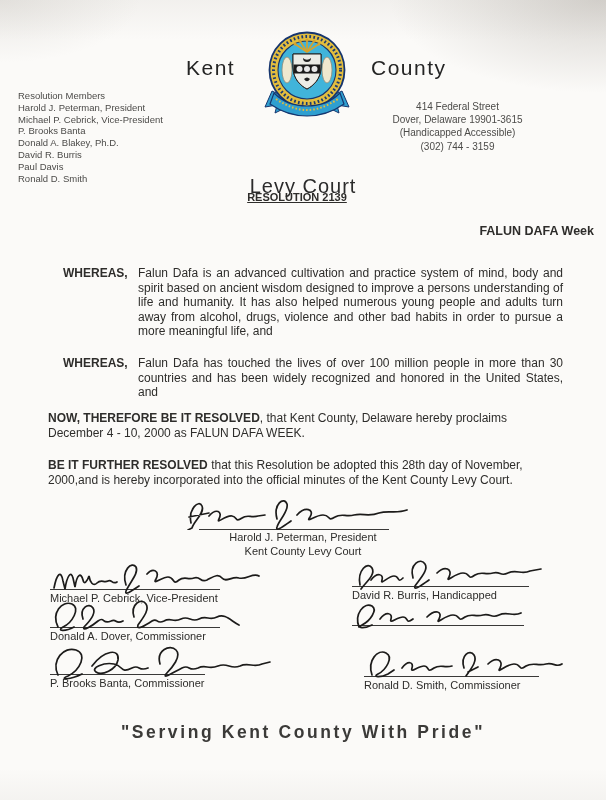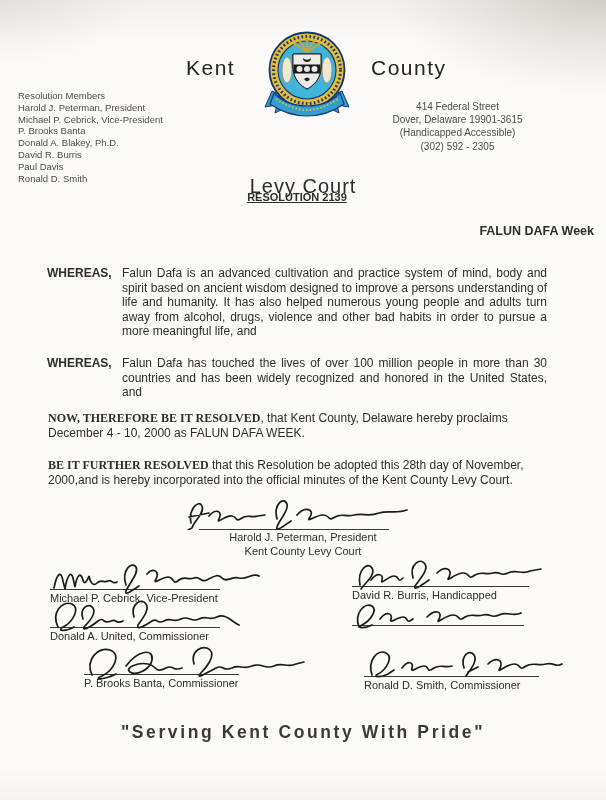--- a/index.html
+++ b/index.html
@@ -24,25 +24,25 @@
   .brand{font-size:21px;letter-spacing:1.5px;color:#242424;}
   .commission{left:18px;top:90px;font-size:9.5px;line-height:11.8px;color:#4c4b49;}
   .address{left:380px;top:100px;width:155px;text-align:center;font-size:10px;line-height:13.2px;color:#4c4b49;}
   .levy{left:0;top:135px;width:606px;text-align:center;font-size:20px;letter-spacing:1px;color:#2b2b2b;margin-top:40px;}
 
   
   .res-num{left:0;top:191px;width:594px;text-align:center;font-size:11px;font-weight:bold;text-decoration:underline;}
   .res-title{left:0;top:224px;width:594px;text-align:right;font-size:12.5px;font-weight:bold;}
 
   
-  .clause{left:47px;width:500px;display:flex;font-size:12px;line-height:14.6px;}
+  .clause{left:63px;width:500px;display:flex;font-size:12px;line-height:14.6px;}
   .clause-label{width:75px;flex:0 0 75px;font-weight:bold;}
   .clause-text{width:425px;text-align:justify;}
   .para{left:48px;width:512px;font-size:12px;line-height:14.6px;}
-  .para b{font-weight:bold;font-family:Liberation Serif, serif;}
+  .para b{font-weight:bold;}
 
   
   .ink{stroke:#1c1b1a;stroke-width:1.7;fill:none;stroke-linecap:round;}
   .rule{border-top:1.3px solid #3a3938;height:0;}
   .sig-label{font-size:11px;color:#2e2d2b;padding-top:2px;white-space:nowrap;}
   .sig svg{display:block;overflow:visible;}
 
   .primary-sig-labels{left:163px;top:531px;width:280px;text-align:center;font-size:11px;line-height:13.5px;}
 
   
@@ -104,21 +104,21 @@
     <div>Donald A. Blakey, Ph.D.</div>
     <div>David R. Burris</div>
     <div>Paul Davis</div>
     <div>Ronald D. Smith</div>
   </div>
 
   <div class="abs address">
     <div>414 Federal Street</div>
     <div>Dover, Delaware 19901-3615</div>
     <div>(Handicapped Accessible)</div>
-    <div>(302) 592 - 2305</div>
+    <div>(302) 744 - 3159</div>
   </div>
 
   <div class="abs levy">Levy Court</div>
 
   <div class="abs res-num">RESOLUTION 2139</div>
   <div class="abs res-title">FALUN DAFA Week</div>
 
   <div class="abs clause" style="top:266px;">
     <div class="clause-label">WHEREAS,</div>
     <div class="clause-text">Falun Dafa is an advanced cultivation and practice system of mind, body and spirit based on ancient wisdom designed to improve a persons understanding of life and humanity.  It has also helped numerous young people and adults turn away from alcohol, drugs, violence and other bad habits in order to pursue a more meaningful life, and</div>
@@ -162,24 +162,24 @@
 
   <div class="abs sig" style="left:50px;top:596px;">
     <svg width="200" height="38" viewBox="0 0 200 38">
       <g class="ink">
         <path d="M8 31 C1 17 12 4 22 8 C31 12 22 27 13 31 C6 35 15 36 24 31"></path>
         <path d="M33 23 C29 12 39 6 43 12 C47 18 38 27 34 31 C32 36 42 30 48 25 C55 20 52 29 61 25 C67 22 65 29 73 25"></path>
         <path d="M84 21 C80 8 92 1 96 8 C100 14 92 23 88 29 C86 35 96 29 102 25 C108 21 106 29 114 25 C121 21 123 27 131 23 C139 19 141 27 149 23 C157 19 159 25 167 21 C175 17 181 25 189 29"></path>
       </g>
     </svg>
     <div class="rule" style="width:170px;margin-top:-7px;"></div>
-    <div class="sig-label">Donald A. United, Commissioner</div>
-  </div>
-
-  <div class="abs sig" style="left:50px;top:642px;margin-left:34px;">
+    <div class="sig-label">Donald A. Dover, Commissioner</div>
+  </div>
+
+  <div class="abs sig" style="left:50px;top:642px;">
     <svg width="225" height="40" viewBox="0 0 225 40">
       <g class="ink">
         <path d="M8 33 C1 18 14 4 26 8 C38 12 30 28 18 34 C8 38 20 38 32 32"></path>
         <path d="M42 24 C54 8 70 6 68 18 C66 28 52 34 46 30 C40 26 54 20 64 22 C74 24 70 32 82 26 C90 22 88 30 98 26"></path>
         <path d="M110 22 C106 8 120 2 126 8 C132 14 122 26 116 32 C112 38 124 30 132 26 C140 22 138 30 148 26 C156 22 158 28 168 24 C178 20 180 28 190 24 C198 20 204 26 212 22 L220 20"></path>
       </g>
     </svg>
     <div class="rule" style="width:155px;margin-top:-8px;"></div>
     <div class="sig-label">P. Brooks Banta, Commissioner</div>
   </div>

